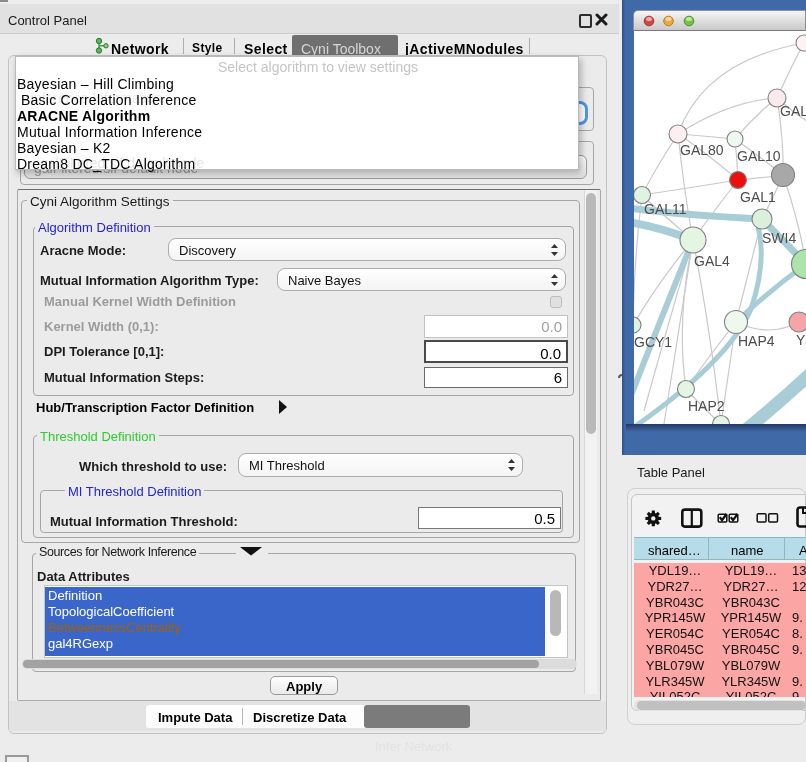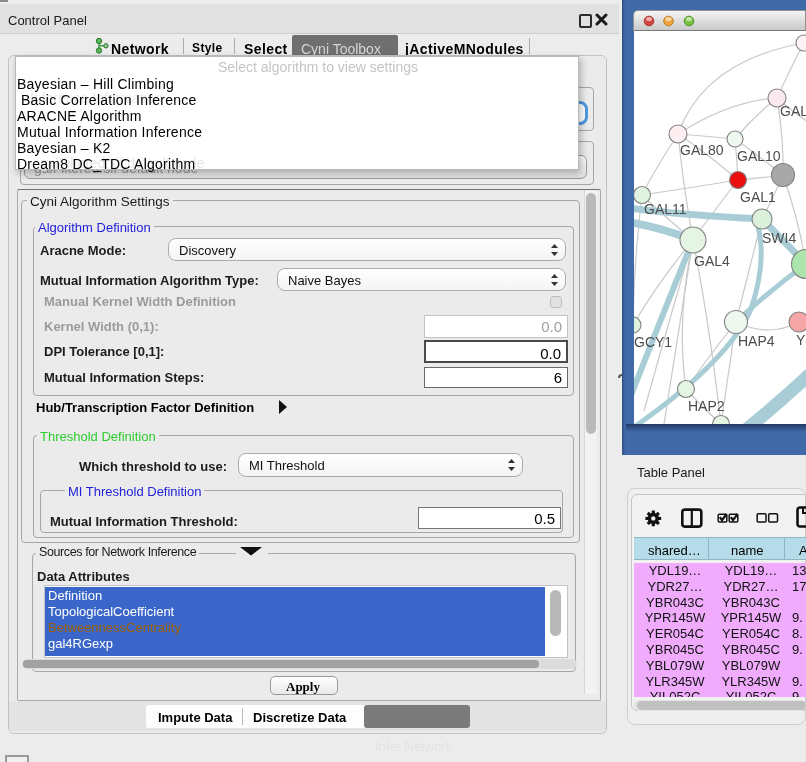--- a/index.html
+++ b/index.html
@@ -126,37 +126,37 @@
 <div class="txt" style="left:48px;top:636px;color:#fff;">gal4RGexp</div>
 <div class="abs" style="left:550px;top:590px;width:11px;height:46px;background:#b8b8b8;border-radius:6px;"></div>
 
 <div class="abs" style="left:22px;top:659px;width:555px;height:10px;background:#dcdcdc;border-radius:5px;"></div>
 <div class="abs" style="left:23px;top:660px;width:516px;height:8px;background:#a2a2a2;border-radius:4px;"></div>
 
 <div class="abs" style="left:584px;top:190px;width:13px;height:504px;background:#f2f2f2;border-left:1px solid #d8d8d8;box-sizing:border-box;"></div>
 <div class="abs" style="left:586px;top:193px;width:10px;height:241px;background:#b9b9b9;border-radius:5px;"></div>
 
 <div class="abs" style="left:270px;top:676px;width:68px;height:19px;background:linear-gradient(#ffffff,#e9e9e9);border:1px solid #9a9a9a;border-radius:5px;box-sizing:border-box;"></div>
-<div class="txt" style="left:286px;top:679px;font-weight:bold;font-family:Liberation Serif, serif;">Apply</div>
+<div class="txt" style="left:286px;top:679px;font-weight:bold;">Apply</div>
 
 <div class="abs" style="left:9px;top:701px;width:597px;height:30px;background:#e3e3e3;"></div>
 <div class="abs" style="left:146px;top:705px;width:324px;height:23px;background:#fdfdfd;border-radius:3px;"></div>
 <div class="abs" style="left:364px;top:705px;width:106px;height:23px;background:#7b7b7b;border-radius:3px;"></div>
 <div class="txt" style="left:158px;top:710px;font-weight:bold;">Impute Data</div>
 <div class="txt" style="left:253px;top:710px;font-weight:bold;">Discretize Data</div>
 <div class="txt" style="left:375px;top:739px;font-size:13px;color:#e2e2e2;">Infer Network</div>
 <div class="abs" style="left:242px;top:708px;width:1px;height:17px;background:#b9b9b9;"></div>
 
 <div class="abs" style="left:15px;top:56px;width:564px;height:114px;background:#fff;border:1px solid #b9b9b9;box-sizing:border-box;box-shadow:2px 3px 7px rgba(0,0,0,0.28);"></div>
 <div class="txt" style="left:194px;top:59px;font-size:14px;color:#c4c4c4;margin-left:24px;">Select algorithm to view settings</div>
 <div class="txt" style="left:30px;top:90px;font-size:14px;color:#ececec;">Inference Information</div>
 <div class="txt" style="left:40px;top:155px;font-size:14px;color:#e6e6e6;">galFiltered.sif default node</div>
 <div class="txt" style="left:17px;top:76px;font-size:14px;letter-spacing:0.25px;">Bayesian – Hill Climbing</div>
 <div class="txt" style="left:21px;top:92px;font-size:14px;letter-spacing:0.25px;">Basic Correlation Inference</div>
-<div class="txt" style="left:17px;top:108px;font-size:14px;font-weight:normal;letter-spacing:0.25px;">ARACNE Algorithm</div>
+<div class="txt" style="left:17px;top:108px;font-size:14px;font-weight:bold;letter-spacing:0.25px;">ARACNE Algorithm</div>
 <div class="txt" style="left:17px;top:124px;font-size:14px;letter-spacing:0.25px;">Mutual Information Inference</div>
 <div class="txt" style="left:17px;top:140px;font-size:14px;letter-spacing:0.25px;">Bayesian – K2</div>
 <div class="txt" style="left:17px;top:156px;font-size:14px;letter-spacing:0.25px;">Dream8 DC_TDC Algorithm</div>
 
 <div class="abs" style="left:5px;top:755px;width:20px;height:14px;background:#f0f0f0;border:2px solid #9a9a9a;"></div>
 
 <svg class="abs" style="left:617px;top:373px;" width="6" height="6" viewBox="0 0 6 6">
     <path d="M1 5 Q1 1 5 1 L5 3 Q3 3 3 5 Z" fill="#5a5a5a"></path>
   </svg>
 
@@ -268,27 +268,27 @@
   </g>
 </svg>
 
 <div class="abs" style="left:634px;top:537px;width:172px;height:23px;background:#b5dce8;border-top:1px solid #8fb6c2;border-bottom:1px solid #8fb6c2;box-sizing:border-box;"></div>
 <div class="abs" style="left:708px;top:537px;width:1px;height:23px;background:#8fb6c2;"></div>
 <div class="abs" style="left:784px;top:537px;width:1px;height:23px;background:#8fb6c2;"></div>
 <div class="txt" style="left:648px;top:543px;">shared…</div>
 <div class="txt" style="left:731px;top:543px;">name</div>
 <div class="txt" style="left:799px;top:543px;">A</div>
 
-<div class="abs" id="tbl" style="left:634px;top:563px;width:172px;height:134px;background:#f0abfc;overflow:hidden;">
+<div class="abs" id="tbl" style="left:634px;top:563px;width:172px;height:134px;background:#fca5a5;overflow:hidden;">
     <div style="position:absolute;left:8px;top:0px;width:66px;text-align:center;font:13px 'Liberation Sans';color:#111;">YDL19…</div>
     <div style="position:absolute;left:84px;top:0px;width:66px;text-align:center;font:13px 'Liberation Sans';color:#111;">YDL19…</div>
     <div style="position:absolute;left:158px;top:0px;font:13px 'Liberation Sans';color:#111;">13</div>
     <div style="position:absolute;left:8px;top:15.8px;width:66px;text-align:center;font:13px 'Liberation Sans';color:#111;">YDR27…</div>
     <div style="position:absolute;left:84px;top:15.8px;width:66px;text-align:center;font:13px 'Liberation Sans';color:#111;">YDR27…</div>
-    <div style="position:absolute;left:158px;top:15.8px;font:13px 'Liberation Sans';color:#111;">17</div>
+    <div style="position:absolute;left:158px;top:15.8px;font:13px 'Liberation Sans';color:#111;">12</div>
     <div style="position:absolute;left:8px;top:31.6px;width:66px;text-align:center;font:13px 'Liberation Sans';color:#111;">YBR043C</div>
     <div style="position:absolute;left:84px;top:31.6px;width:66px;text-align:center;font:13px 'Liberation Sans';color:#111;">YBR043C</div>
     <div style="position:absolute;left:158px;top:31.6px;font:13px 'Liberation Sans';color:#111;"></div>
     <div style="position:absolute;left:8px;top:47.400000000000006px;width:66px;text-align:center;font:13px 'Liberation Sans';color:#111;">YPR145W</div>
     <div style="position:absolute;left:84px;top:47.400000000000006px;width:66px;text-align:center;font:13px 'Liberation Sans';color:#111;">YPR145W</div>
     <div style="position:absolute;left:158px;top:47.400000000000006px;font:13px 'Liberation Sans';color:#111;">9.</div>
     <div style="position:absolute;left:8px;top:63.2px;width:66px;text-align:center;font:13px 'Liberation Sans';color:#111;">YER054C</div>
     <div style="position:absolute;left:84px;top:63.2px;width:66px;text-align:center;font:13px 'Liberation Sans';color:#111;">YER054C</div>
     <div style="position:absolute;left:158px;top:63.2px;font:13px 'Liberation Sans';color:#111;">8.</div>
     <div style="position:absolute;left:8px;top:79px;width:66px;text-align:center;font:13px 'Liberation Sans';color:#111;">YBR045C</div>

